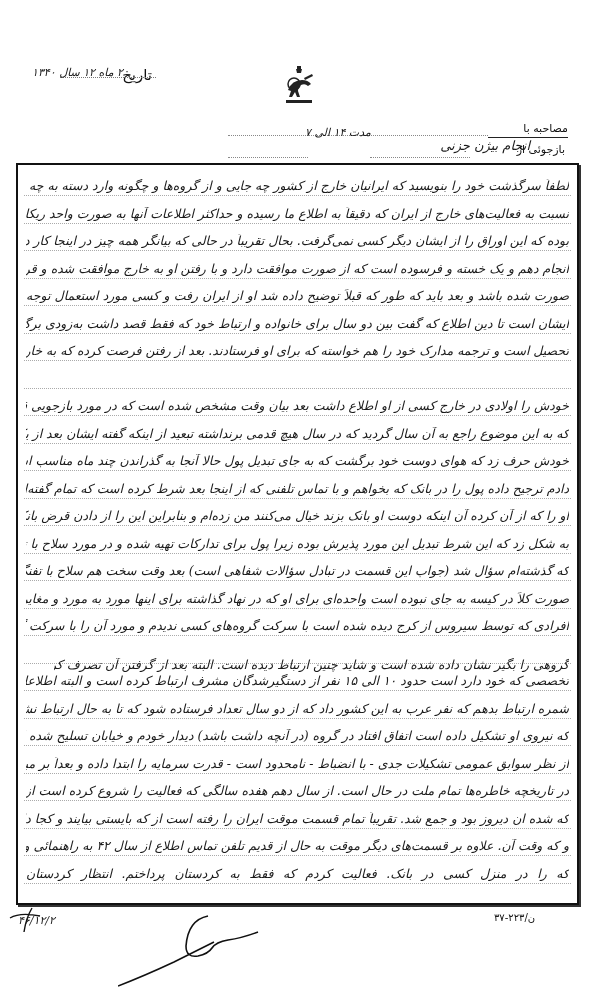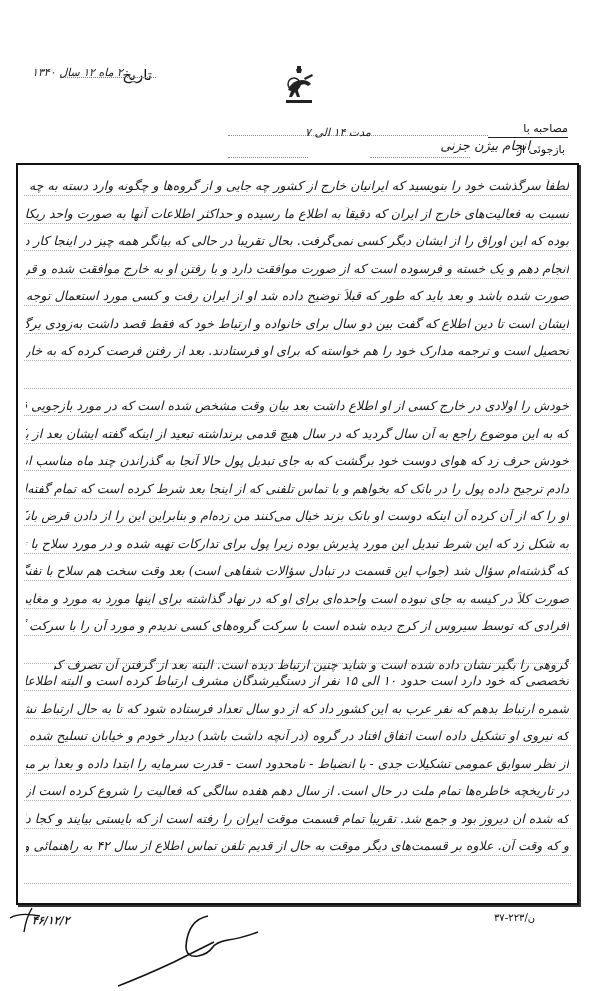--- a/index.html
+++ b/index.html
@@ -35,21 +35,21 @@
     border: 2px solid #111; box-shadow: 2px 2px 0 #333;
   }
   #body-lines { position: absolute; left: 0; top: 0; right: 0; bottom: 0; }
   .rule { position: absolute; left: 6px; right: 6px; border-bottom: 1px dotted #aaa; }
   .line-text {
     position: absolute; right: 8px; left: 8px; font-size: 12.5px; line-height: 14px;
     overflow: hidden; text-align: justify; text-align-last: justify; direction: rtl;
   }
 
   
-  #footer-date { left: 32px; top: 914px; font-size: 11px; font-weight: bold; }
+  #footer-date { left: 18px; top: 914px; font-size: 11px; }
   #footer-initial { left: 8px; top: 906px; width: 40px; height: 28px; }
   #footer-ref { left: 494px; top: 912px; font-size: 10px; direction: rtl; }
   #signature { left: 118px; top: 908px; width: 160px; height: 80px; }
 </style>
 </head>
 <body>
 
 <span class="abs printed" id="date-label">تاریخ</span>
 <div class="abs" id="date-dots"></div>
 <span class="abs hand" id="date-value">۲ ماه ۱۲ سال ۱۳۴۰</span>
@@ -117,20 +117,21 @@
       <div class="line-text hand" style="top: 564px;">که نیروی او تشکیل داده است اتفاق افتاد در گروه (در آنچه داشت باشد) دیدار خودم و خیابان تسلیح شده است. شرف</div>
       <div class="rule" style="top: 607.5px;"></div>
       <div class="line-text hand" style="top: 591.5px;">از نظر سوابق عمومی تشکیلات جدی - با انضباط - نامحدود است - قدرت سرمایه را ابتدا داده و بعداً بر مبنای</div>
       <div class="rule" style="top: 635px;"></div>
       <div class="line-text hand" style="top: 619px;">در تاریخچه خاطره‌ها تمام ملت در حال است. از سال دهم هفده سالگی که فعالیت را شروع کرده است از این</div>
       <div class="rule" style="top: 662.5px;"></div>
       <div class="line-text hand" style="top: 646.5px;">که شده ان دیروز بود و جمع شد. تقریباً تمام قسمت موقت ایران را رفته است از که بایستی بیایند و کجا داشته</div>
       <div class="rule" style="top: 690px;"></div>
       <div class="line-text hand" style="top: 674px;">و که وقت آن. علاوه بر قسمت‌های دیگر موقت به حال از قدیم تلفن تماس اطلاع از سال ۴۲ به راهنمائی و خط تشکیلات</div>
       <div class="rule" style="top: 717.5px;"></div>
+      <div class="line-text hand" style="top: 701.5px;">که را در منزل کسی در بانک. فعالیت کردم که فقط به کردستان پرداختم. انتظار کردستان</div>
     </div>
 </div>
 
 <svg class="abs" id="footer-initial" viewBox="0 0 40 28">
   <path d="M2 12 q10 -6 30 -2 M24 2 q-6 10 -8 24" fill="none" stroke="#111" stroke-width="1.4"></path>
 </svg>
 <span class="abs hand" id="footer-date">۴۶/۱۲/۲</span>
 <svg class="abs" id="signature" viewBox="0 0 160 80">
   <path d="M90 8 q-20 4 -22 30 q0 12 12 10 q10 -2 14 -8 q4 -6 16 -8 q14 -2 30 -8 M96 34 q-20 10 -40 20 q-30 14 -56 24" fill="none" stroke="#111" stroke-width="1.6"></path>
 </svg>

